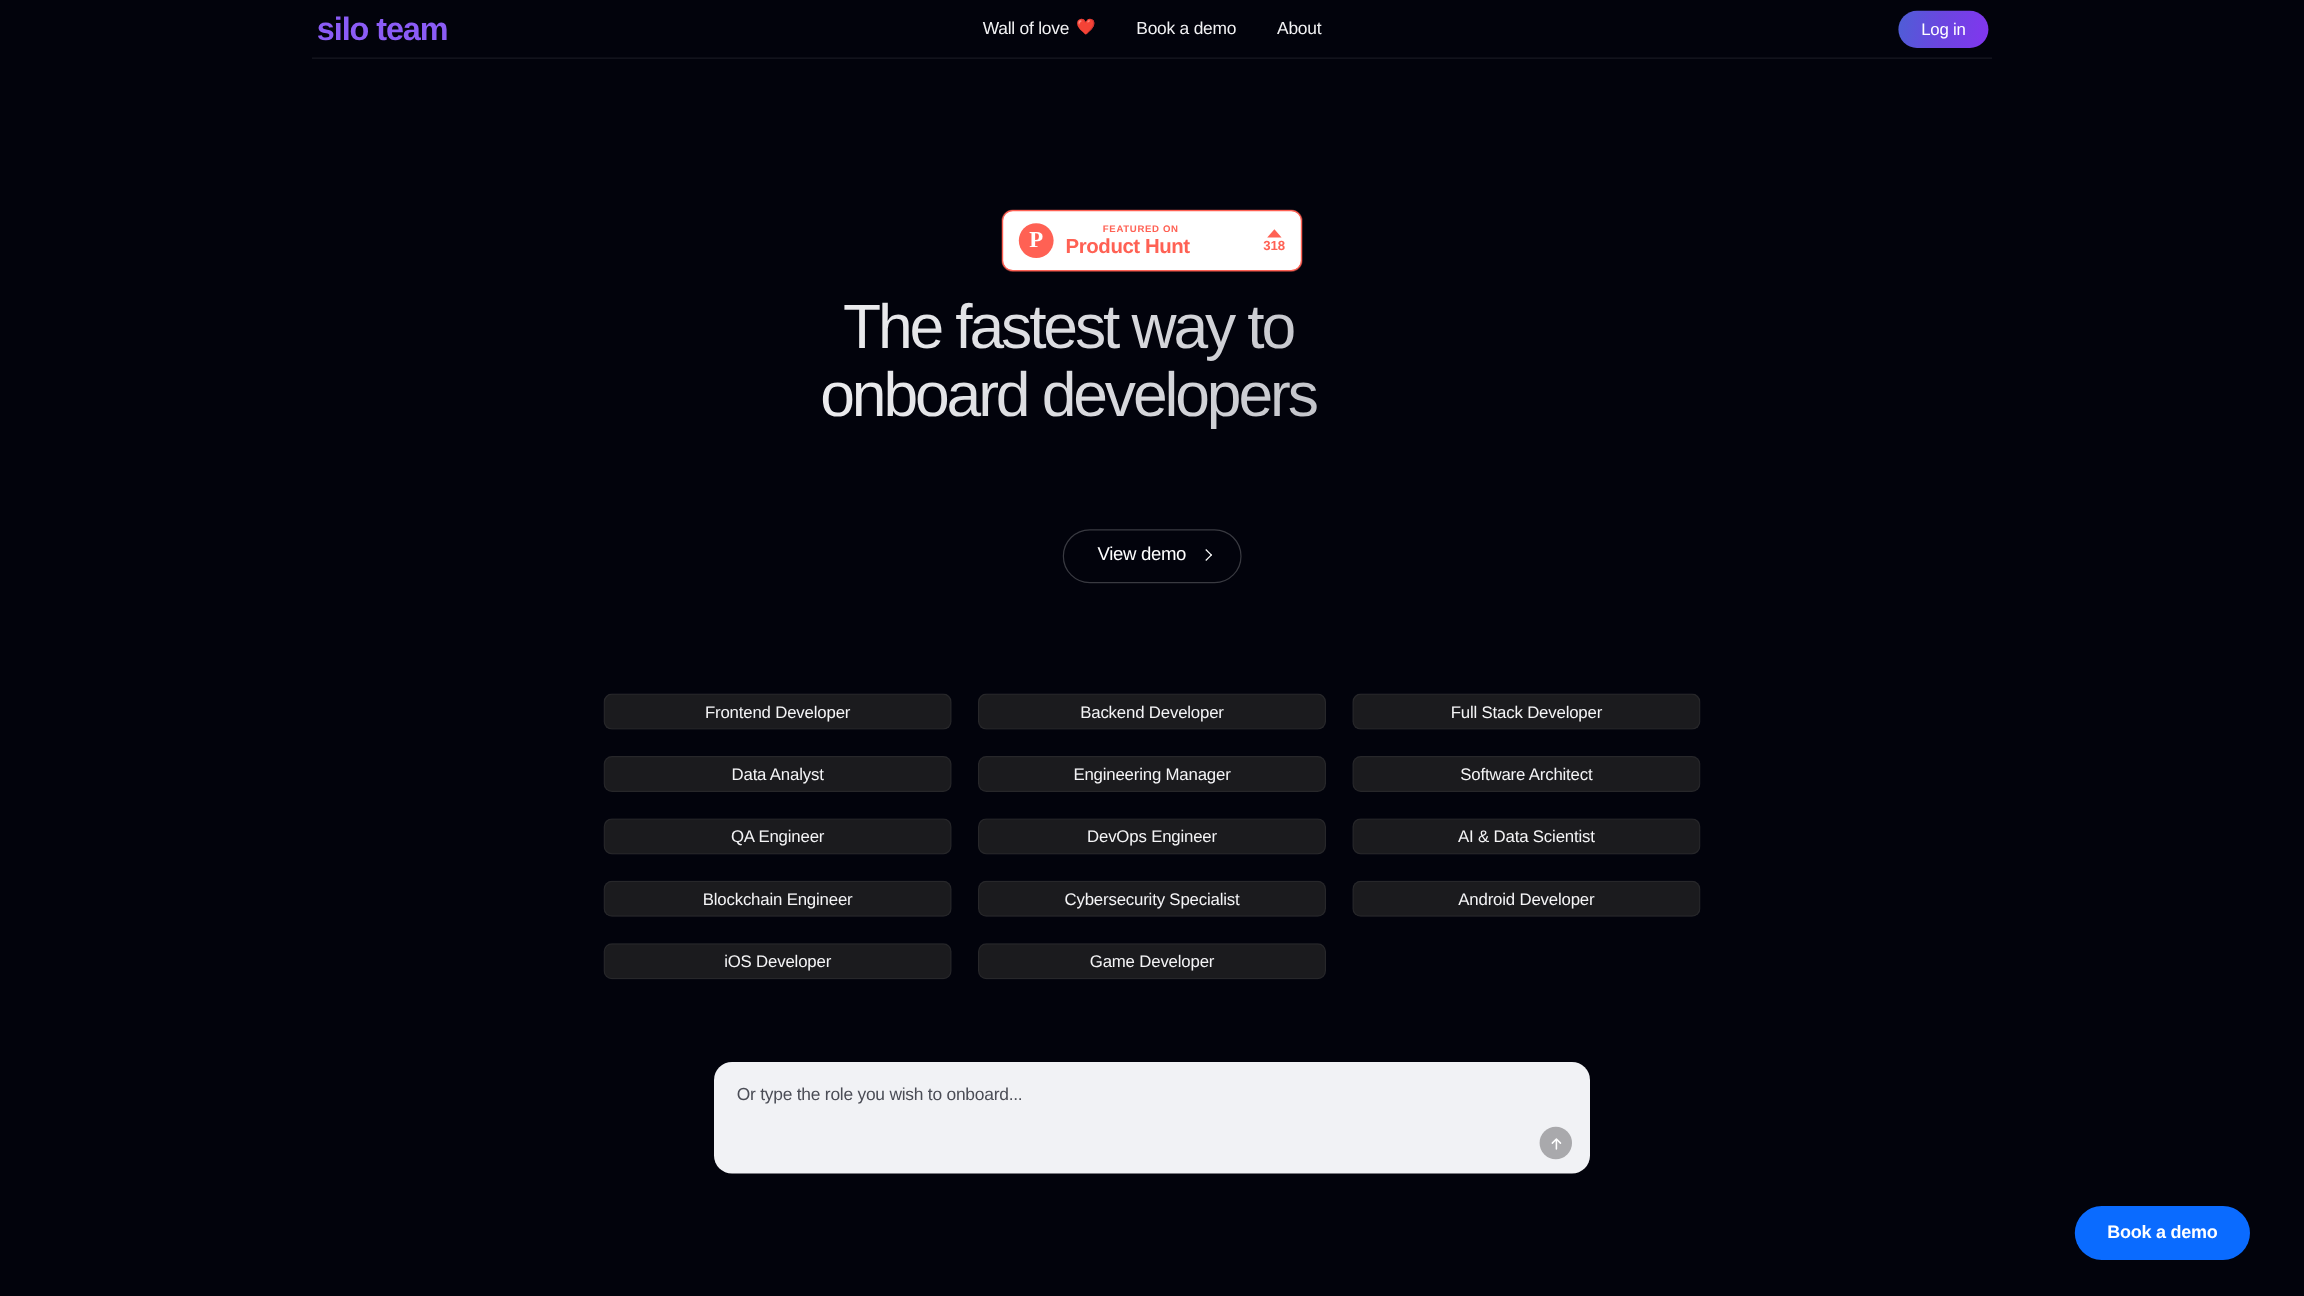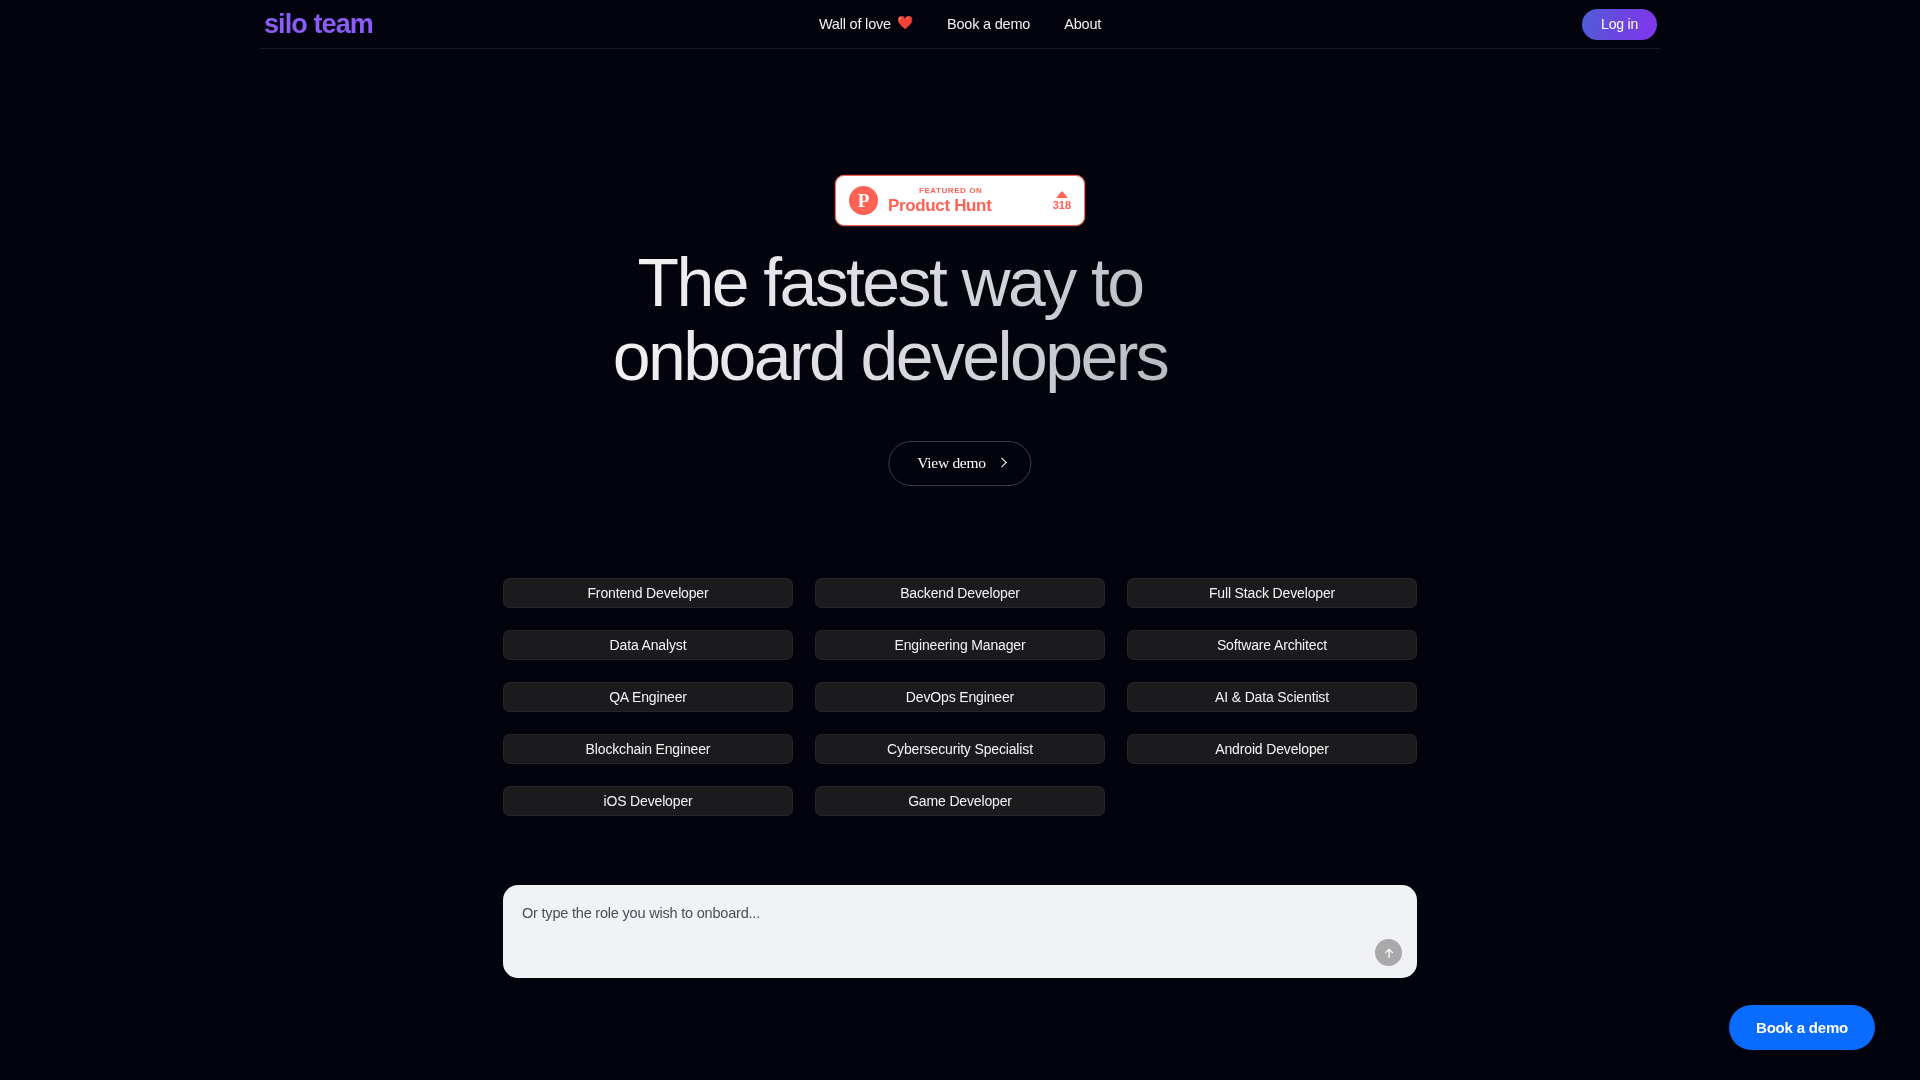--- a/index.html
+++ b/index.html
@@ -158,21 +158,21 @@
     font-size:11px;
     font-weight:700;
     line-height:1;
   }
 
   .headline {
     position:absolute;
     top:245px;
     left:0;
     width:1780px;
-    font-size:68px;
+    font-size:52px;
     font-weight:400;
     line-height:1.09;
     letter-spacing:-2.6px;
     background:linear-gradient(100deg,#ffffff 0%,#fcfcfd 28%,#d2d3d8 56%,#9b9da6 78%,#70737c 100%);
     -webkit-background-clip:text;
     background-clip:text;
     -webkit-text-fill-color:transparent;
     color:transparent;
   }
   .headline-line { display:block; }
@@ -187,21 +187,21 @@
     gap:13px;
     background:transparent;
     border:1px solid rgba(255,255,255,0.22);
     border-radius:999px;
     color:#ffffff;
     font-size:15.5px;
     font-weight:400;
     letter-spacing:-0.3px;
     padding:12px 25px 13px 28px;
     cursor:pointer;
-    font-family:Liberation Serif, serif;
+    font-family:Liberation Sans, sans-serif;
   }
   .chev {
     display:inline-block;
     width:7px; height:7px;
     border-top:1.6px solid #ffffff;
     border-right:1.6px solid #ffffff;
     transform:rotate(45deg);
     margin-bottom:1px;
   }
 
@@ -232,21 +232,21 @@
     cursor:pointer;
     font-family:inherit;
   }
 
   
   .composer {
     position:absolute;
     top:885px;
     left:50%;
     transform:translateX(-50%);
-    width:914px;
+    width:730px;
     height:93px;
     background:#f1f2f5;
     border-radius:15px;
     cursor:text;
   }
   .composer-input {
     position:absolute;
     top:20px; left:19px;
     width:840px;
     background:transparent;

